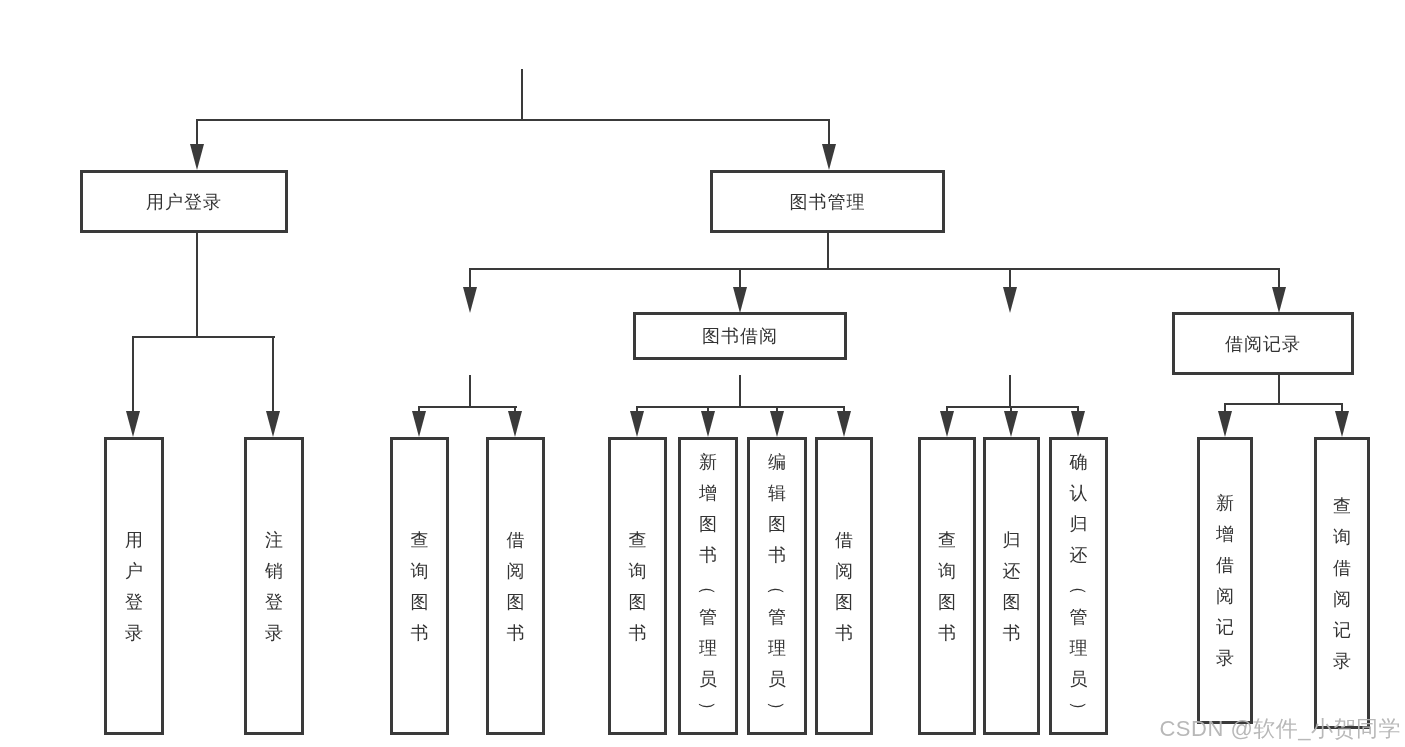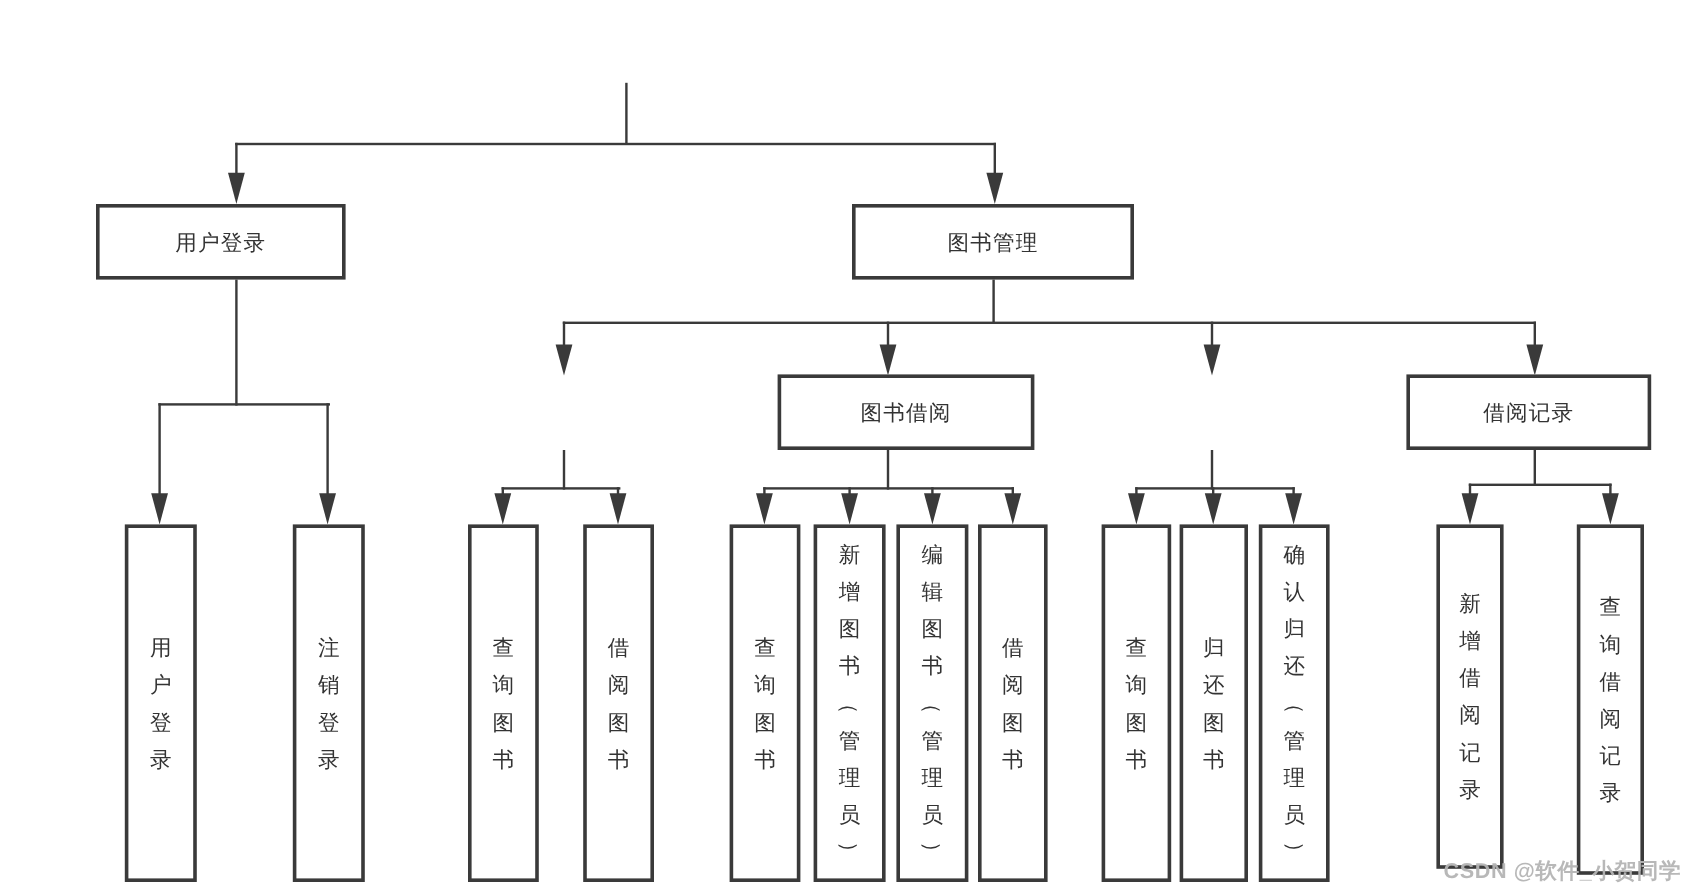--- a/index.html
+++ b/index.html
@@ -27,22 +27,22 @@
   .vchar{font-size:18px;line-height:1;display:block;}
   .vchar.rot{transform:rotate(90deg);}
   .hline{position:absolute;height:2px;background:var(--line);}
   .vline{position:absolute;width:2px;background:var(--line);}
   .arrow{
     position:absolute;width:0;height:0;
     border-left:7px solid transparent;border-right:7px solid transparent;
     border-top:26px solid var(--line);
   }
   .watermark{
-    position:absolute;font-size:18px;color:var(--watermark);
-    letter-spacing:0.5px;white-space:nowrap;opacity:.95;font-weight:bold;
+    position:absolute;font-size:22px;color:var(--watermark);
+    letter-spacing:0.5px;white-space:nowrap;opacity:.95;
   }
 </style>
 </head>
 <body>
 
 <div class="canvas">
 
 
   <div class="vline" style="left:521px;top:69px;height:51px"></div>
   <div class="hline" style="left:196px;top:119px;width:634px"></div>
@@ -82,22 +82,22 @@
   <div class="hline" style="left:469px;top:268px;width:811px"></div>
   <div class="vline" style="left:469px;top:268px;height:25px"></div>
   <div class="arrow" style="left:463px;top:287px"></div>
   <div class="vline" style="left:739px;top:268px;height:25px"></div>
   <div class="arrow" style="left:733px;top:287px"></div>
   <div class="vline" style="left:1009px;top:268px;height:25px"></div>
   <div class="arrow" style="left:1003px;top:287px"></div>
   <div class="vline" style="left:1278px;top:268px;height:25px"></div>
   <div class="arrow" style="left:1272px;top:287px"></div>
 
-  <div class="node" style="left:648px;top:312px;width:214px;height:63px">图书借阅</div>
-  <div class="node" style="left:1172px;top:312px;width:204px;height:63px">借阅记录</div>
+  <div class="node" style="left:633px;top:312px;width:214px;height:48px">图书借阅</div>
+  <div class="node" style="left:1172px;top:312px;width:182px;height:63px">借阅记录</div>
 
   <div class="vline" style="left:469px;top:375px;height:33px"></div>
   <div class="hline" style="left:418px;top:406px;width:99px"></div>
   <div class="vline" style="left:418px;top:406px;height:14px"></div>
   <div class="arrow" style="left:412px;top:411px"></div>
   <div class="vline" style="left:514px;top:406px;height:14px"></div>
   <div class="arrow" style="left:508px;top:411px"></div>
 
   <div class="vnode" style="left:390px;top:437px;width:59px;height:298px">
     <div class="vtext">

